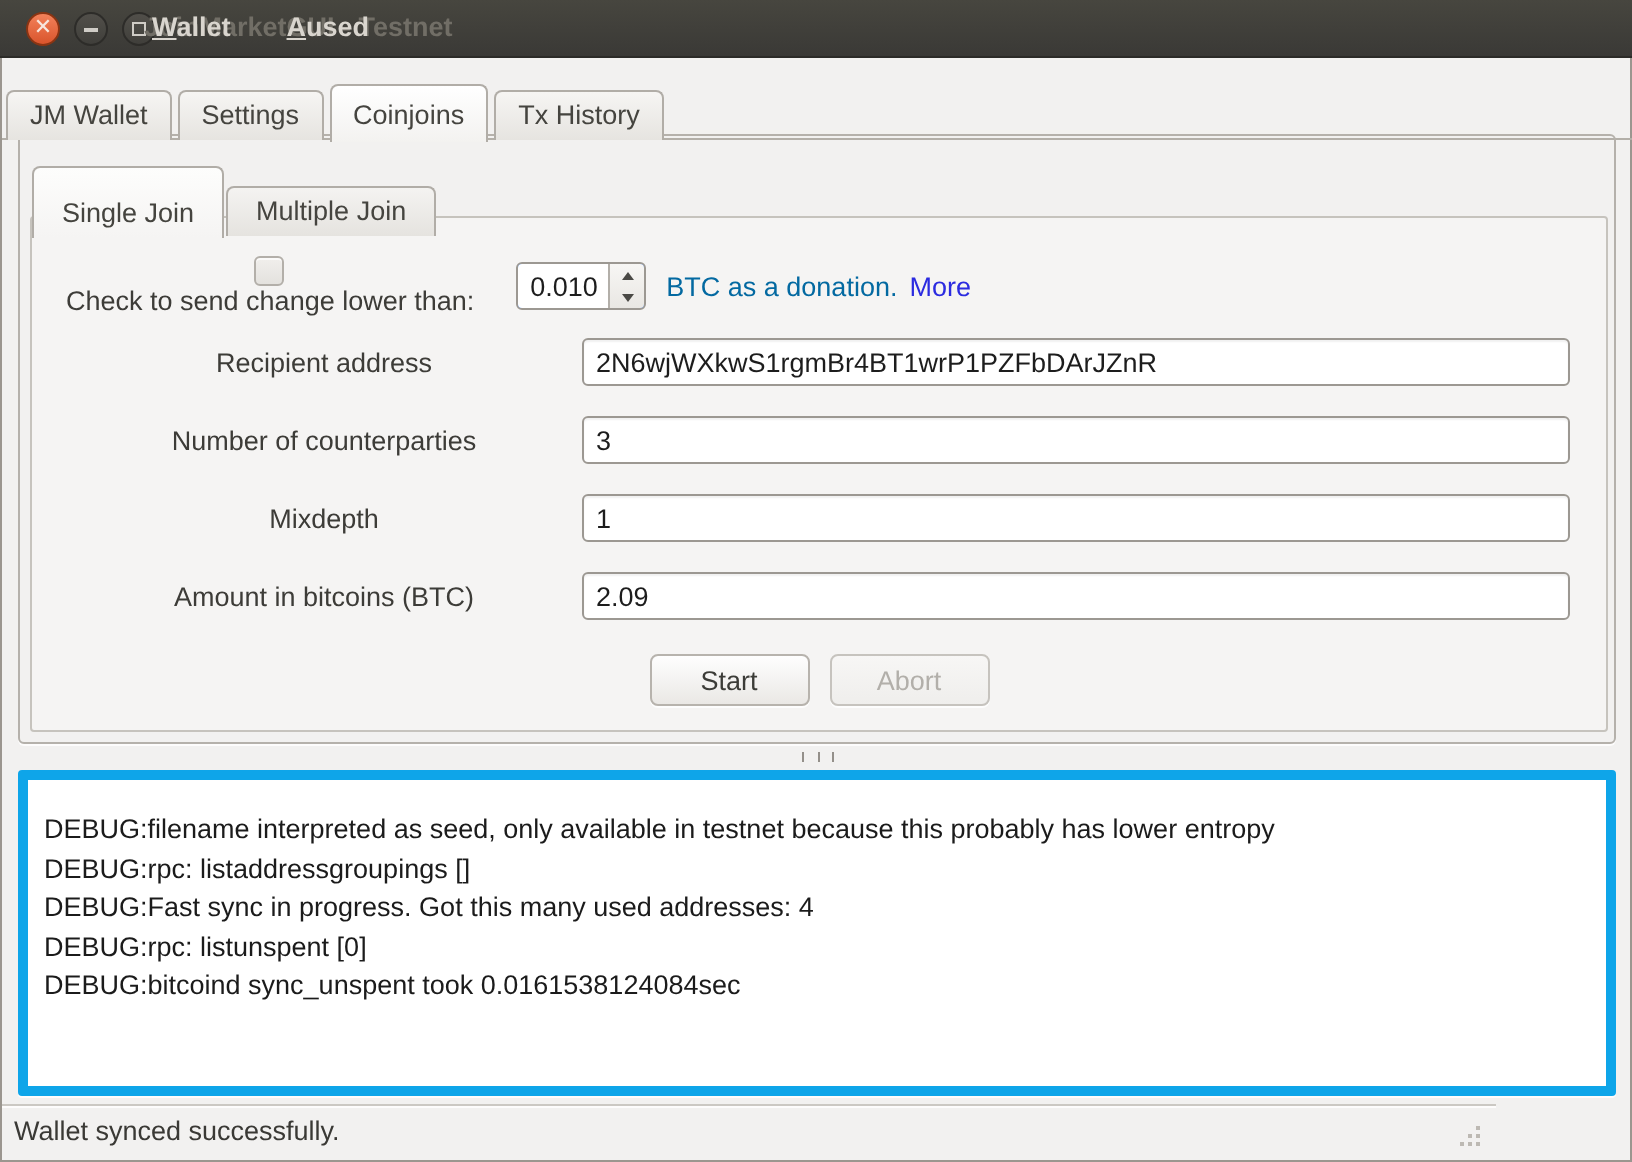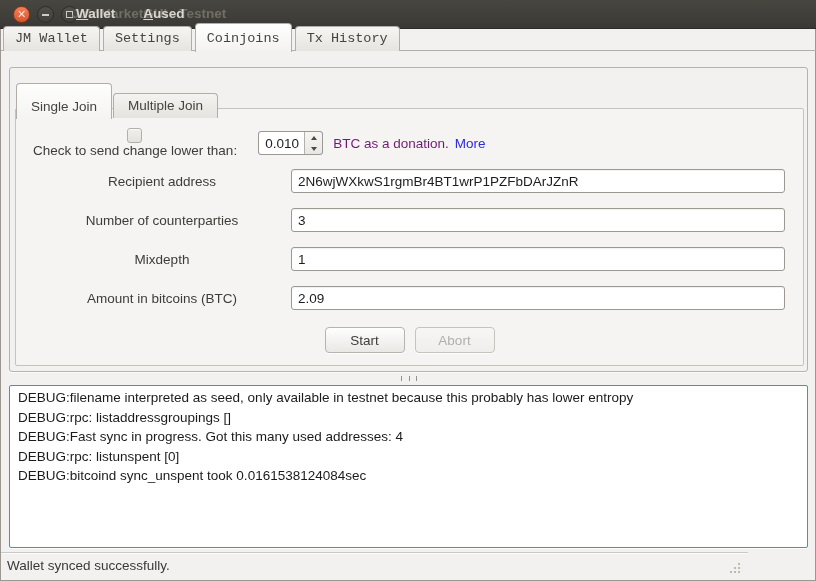--- a/index.html
+++ b/index.html
@@ -21,21 +21,21 @@
   .tb-min  { left:37px; background:linear-gradient(#514f4a,#403f3b); border:1px solid #2d2c29; }
   .tb-max  { left:61px; background:linear-gradient(#514f4a,#403f3b); border:1px solid #2d2c29; }
   .tb-min .bar { width:7px; height:2px; background:#cfccc6; }
   .tb-max .box { width:7px; height:7px; border:1.5px solid #cfccc6; }
   .title-ghost { position:absolute; left:72px; top:6px; font-weight:bold; color:#716e66; white-space:pre; }
   .menubar { position:absolute; left:76px; top:6px; display:flex; gap:28px; font-weight:bold; color:#d9d5ce; }
   .menu-item { cursor:default; }
   .menu-item u { text-decoration:underline; }
 
   
-  .tabbar { position:absolute; left:0; top:13px; width:816px; height:38px;font-family:Liberation Mono, monospace; }
+  .tabbar { position:absolute; left:0; top:32px; width:816px; height:38px; }
   .tabbar::after { content:""; position:absolute; left:0; right:0; bottom:0; height:1px; background:#b3afa8; }
   .tabs { position:absolute; left:2px; bottom:0; display:flex; align-items:flex-end; }
   .tab { position:relative; margin-right:3px; padding:4px 11px 5px; font-size:13.5px; color:#45443f;
     background:linear-gradient(#f6f5f3,#e6e4e0); border:1px solid #b1ada7; border-bottom:none;
     border-radius:4px 4px 0 0; cursor:default; z-index:1; }
   .tab.active { background:linear-gradient(#ffffff,#f3f2f0); padding-top:7px; margin-bottom:-1px;
     padding-bottom:6px; z-index:3; }
 
   
   .groupbox { position:absolute; left:8px; top:67px; width:799px; height:305px;
@@ -62,39 +62,39 @@
     background:#3b82f6; overflow:hidden; box-shadow:inset 0 1px 1px rgba(0,0,0,.06); }
   .spinbox input { width:45px; border:none; outline:none; padding:0 0 0 6px;
     font:13.5px "Liberation Sans","DejaVu Sans",sans-serif; color:#1d1d1d; }
   .spin-btns { width:18px; border-left:1px solid #b3afa9; background:linear-gradient(#f7f6f4,#e9e7e3);
     display:flex; flex-direction:column; }
   .spin-up,.spin-down { flex:1; display:flex; align-items:center; justify-content:center; cursor:default; }
   .spin-up::after { content:""; border-left:3.5px solid transparent; border-right:3.5px solid transparent;
     border-bottom:4px solid #4a4945; }
   .spin-down::after { content:""; border-left:3.5px solid transparent; border-right:3.5px solid transparent;
     border-top:4px solid #4a4945; }
-  .after-text { margin-left:10px; color:#701a75; white-space:pre; }
+  .after-text { margin-left:10px; color:#0369a1; white-space:pre; }
   .more-link { margin-left:6px; color:#2b2be0; text-decoration:none; cursor:pointer; }
 
   .btn-row { position:absolute; left:0; right:0; top:218px; height:26px; display:flex; justify-content:center; gap:10px; }
   .btn { width:80px; height:26px; border:1px solid #b7b3ad; border-radius:4px;
     background:linear-gradient(#fefefe,#eae8e5); color:#3c3c38; font:13.5px "Liberation Sans","DejaVu Sans",sans-serif;
     box-shadow:0 1px 0 rgba(255,255,255,.8); cursor:default; }
   .btn:disabled,.btn.disabled { color:#b2afaa; border-color:#c6c3be; background:linear-gradient(#f7f6f5,#efeeec); }
 
   
   .splitter { position:absolute; left:0; top:373px; width:816px; height:11px; cursor:row-resize; }
   .splitter-grip { position:absolute; left:50%; top:3px; transform:translateX(-50%);
     width:16px; height:5px; display:flex; justify-content:space-between; }
   .splitter-grip i { width:1px; height:5px; background:#94908a; }
 
   
   .logbox { position:absolute; left:8px; top:385px; width:799px; height:163px; background:#fff;
-    border:1px solid #0ea5e9; border-radius:2px; box-shadow:0 1px 0 rgba(255,255,255,.8);
-    padding:2px 8px; overflow:hidden; }
+    border:5px solid #0ea5e9; border-radius:2px; box-shadow:0 1px 0 rgba(255,255,255,.8);
+    padding:15px 8px; overflow:hidden; }
   .log-line { color:#1b1b1b; line-height:19.5px; white-space:nowrap; }
 
   
   .statusbar { position:absolute; left:0; bottom:0; width:747px; height:28px; background:#f2f1f0;
     border-top:1px solid #cbc8c3; box-shadow:inset 0 1px 0 rgba(255,255,255,.8); }
   .status-text { position:absolute; left:6px; top:5px; color:#3a3935; }
   .resize-grip { position:absolute; right:8px; bottom:7px; width:2px; height:2px; background:#bdb9b3;
     box-shadow:-4px 0 #bdb9b3, -8px 0 #bdb9b3, 0 -4px #bdb9b3, -4px -4px #bdb9b3, 0 -8px #bdb9b3; }
 </style>
 </head>

